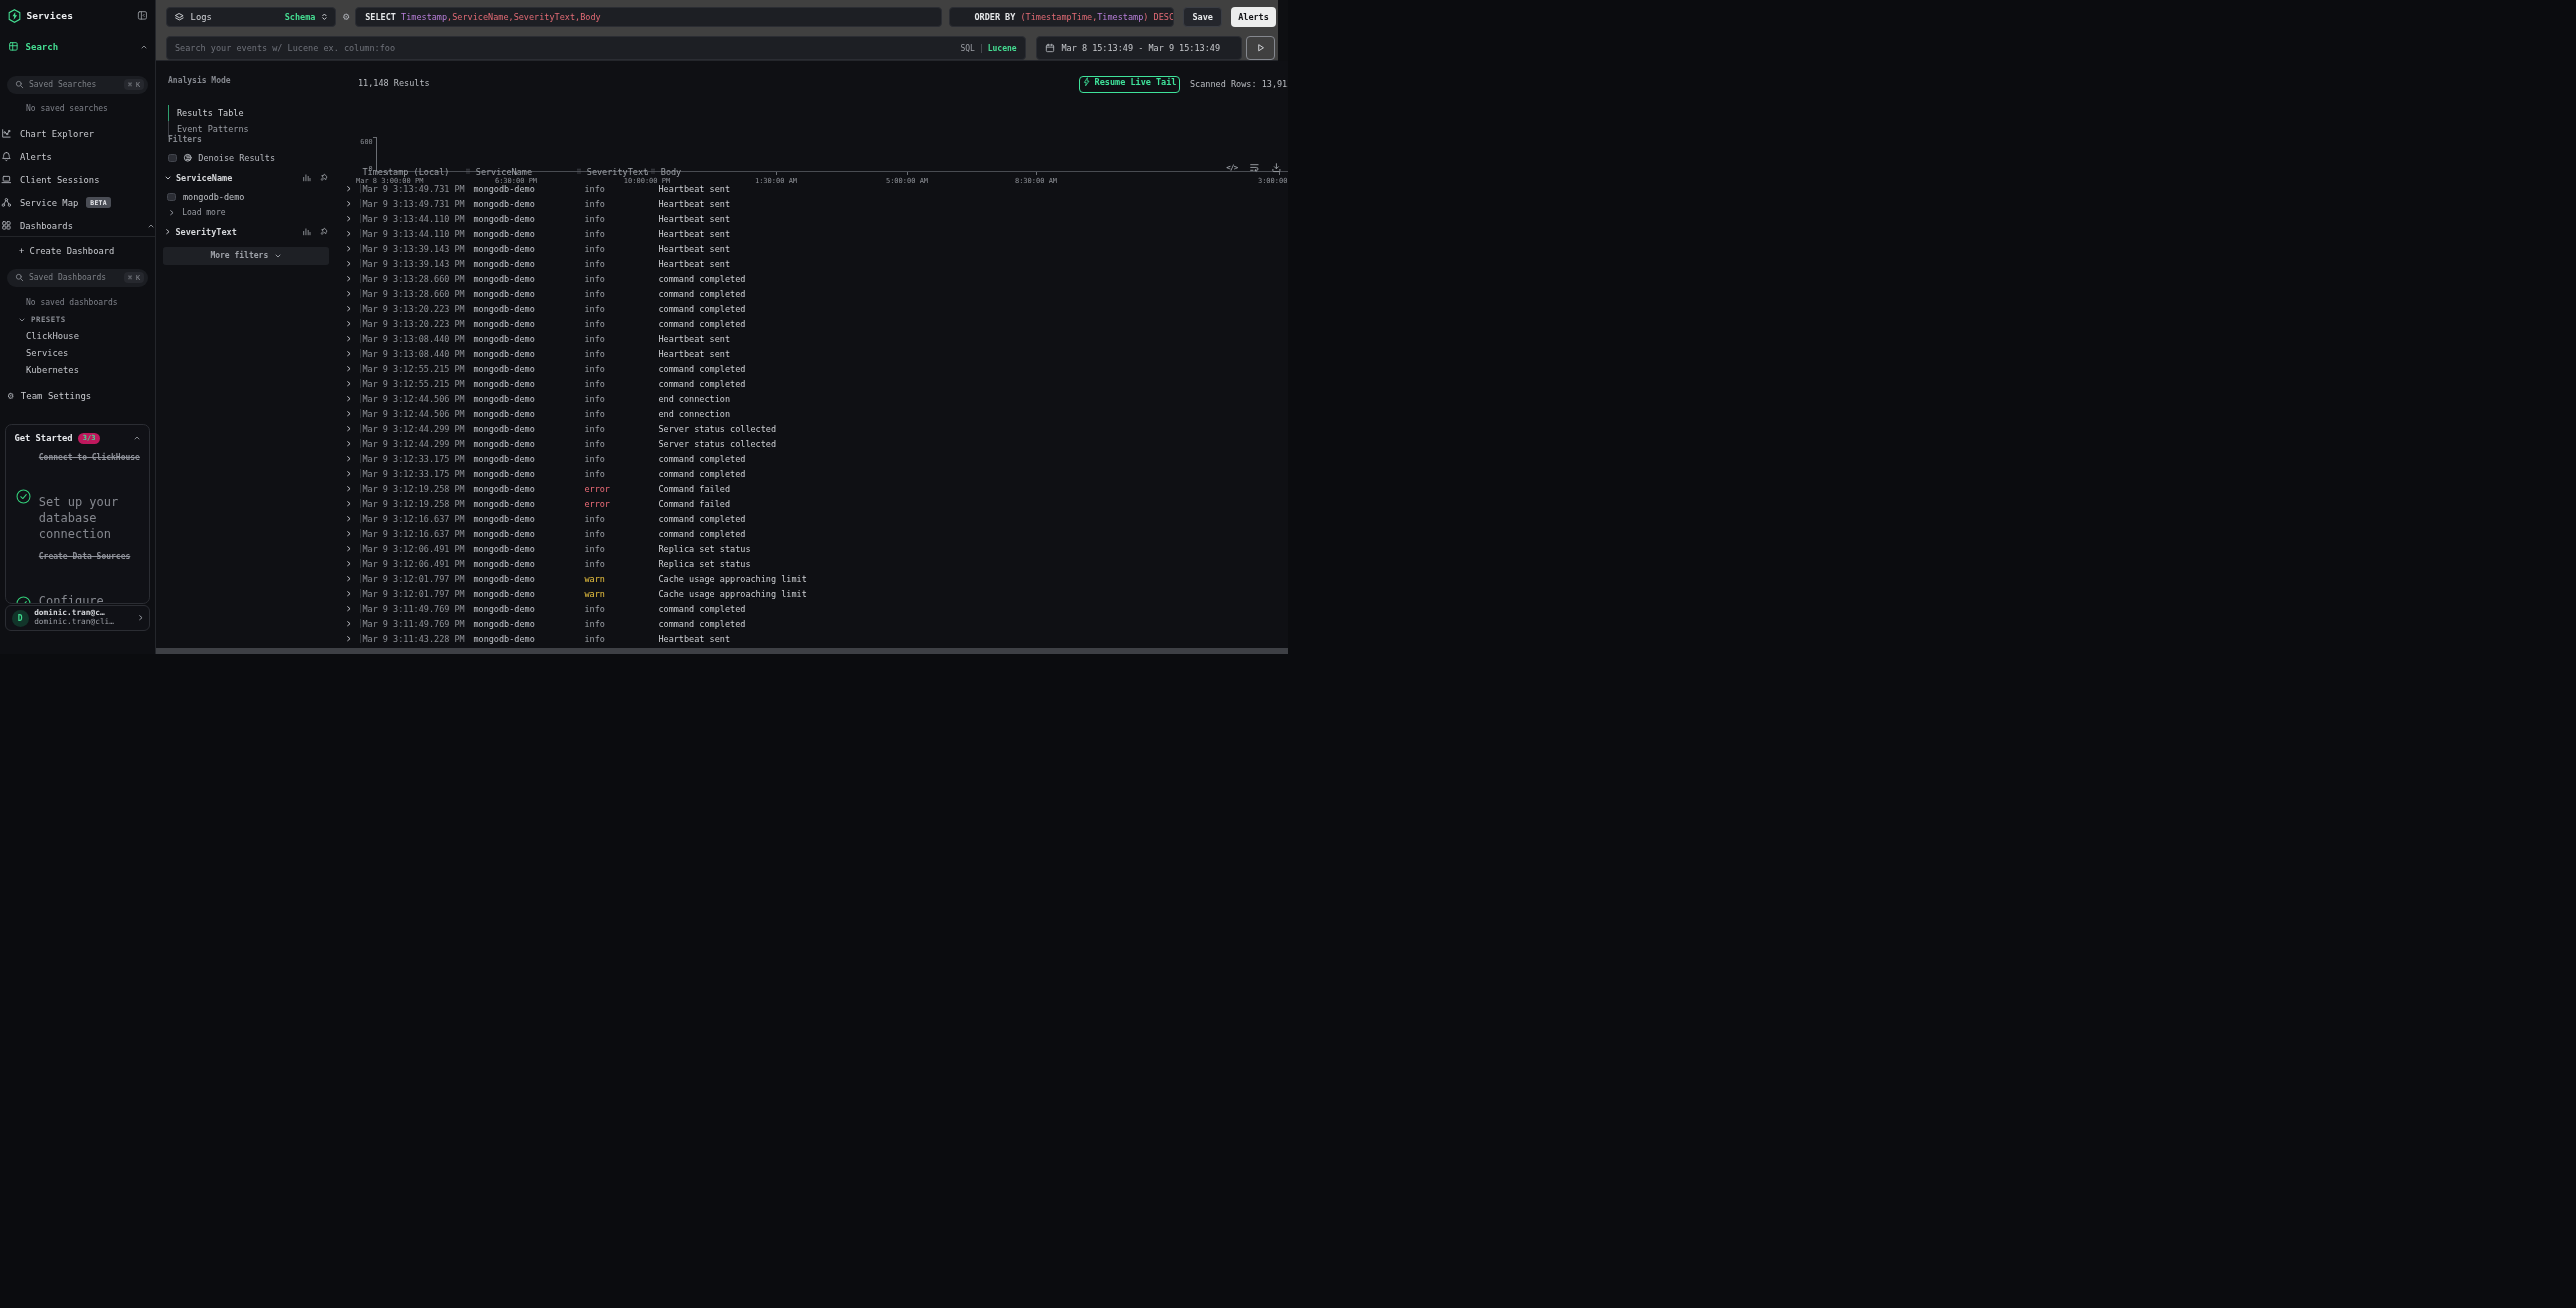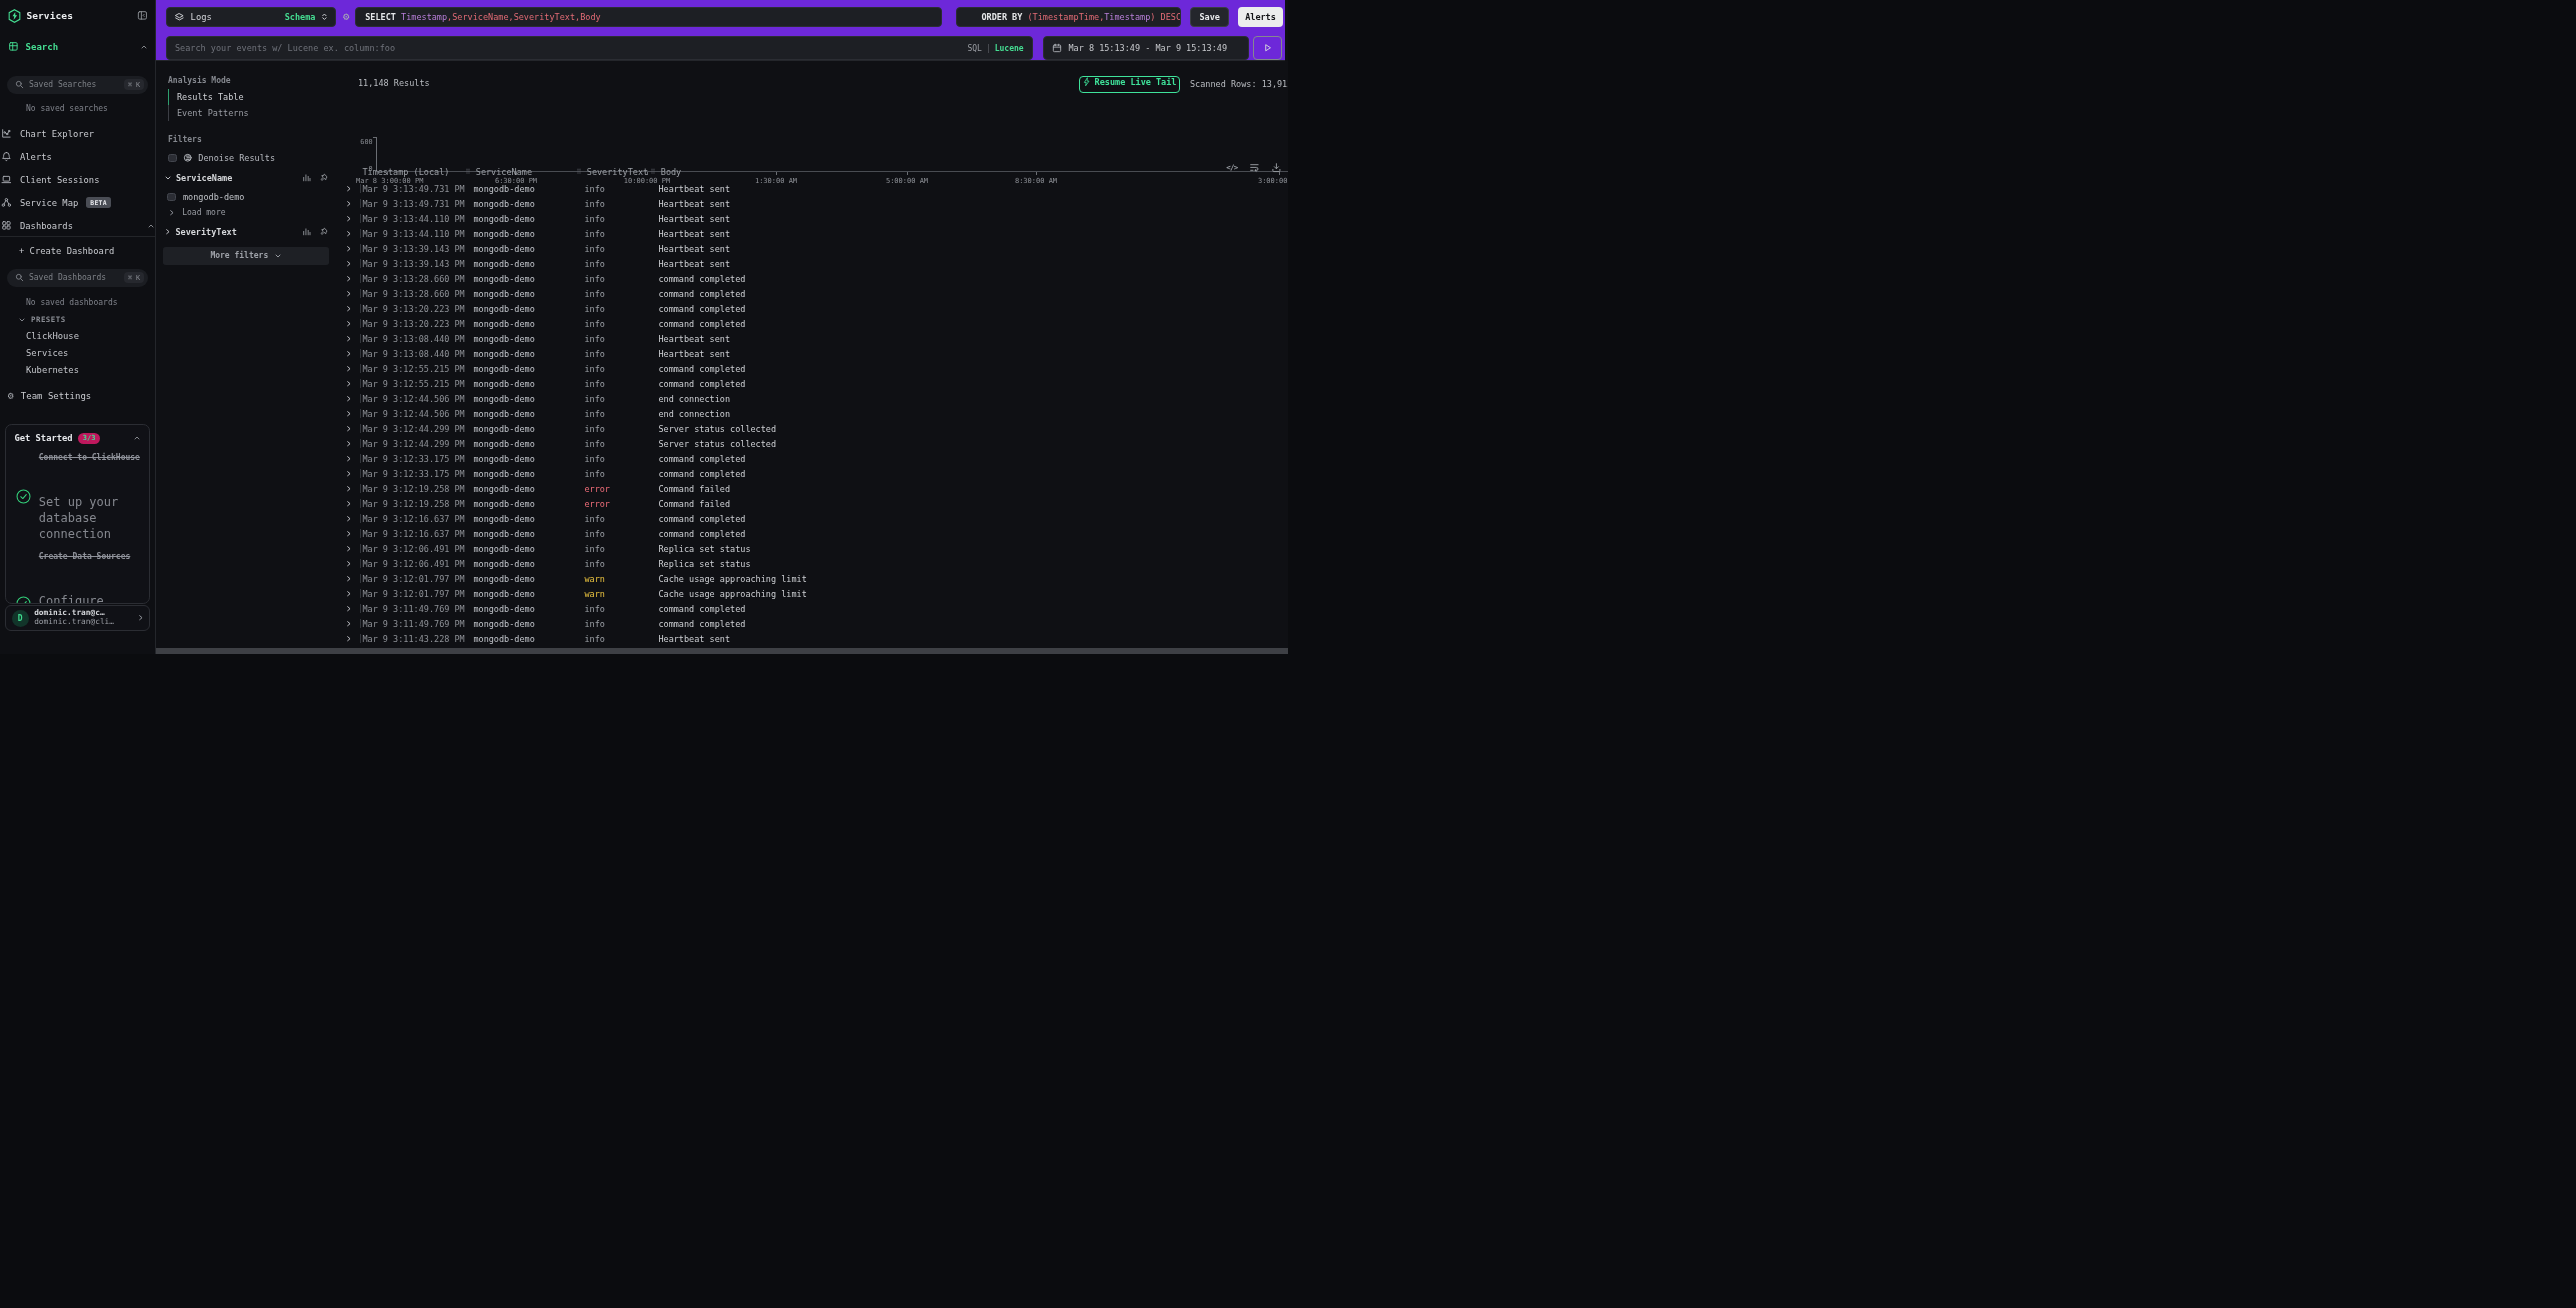--- a/index.html
+++ b/index.html
@@ -43,21 +43,21 @@
   .gs-d { font-size:12px; color:#85888f; line-height:16px;margin-top:30px; }
 
   .user-box { position:absolute; left:5.4px; top:605px; width:145px; height:26px; border:0.7px solid #2b2d33; border-radius:6px; background:#101116; display:flex; align-items:center; gap:5.4px; padding:0 5.4px; z-index:5; }
   .avatar { width:17px; height:17px; border-radius:50%; background:#12352a; color:#3fd98e; font-size:8px; font-weight:bold; display:flex; align-items:center; justify-content:center; }
   .user-lines { line-height:8.8px; overflow:hidden; white-space:nowrap; }
   .user-name { font-size:7.8px; font-weight:bold; color:#d4d6da; }
   .user-mail { font-size:7.8px; color:#9b9ea5; }
   .user-box .chev { margin-left:auto; color:#9b9ea5; }
 
   
-  .topbar { position:absolute; left:156px; right:3px; top:0; height:61px; background:#6d28d9; border-bottom:0.7px solid #24262b; }
+  .topbar { position:absolute; left:156px; right:10px; top:0; height:61px; background:#404040; border-bottom:0.7px solid #24262b; }
   .tb-row1 { position:absolute; left:0; right:0; top:7.4px; height:19.6px; display:flex; align-items:center; padding:0 2px 0 10px; }
   .tb-row2 { position:absolute; left:0; right:0; top:36px; height:24px; display:flex; align-items:center; padding:0 2.7px 0 10px; }
   .box { background:#1d1f24; border:0.7px solid #2b2d33; border-radius:4px; height:100%; display:flex; align-items:center; }
   .logs-box { width:170px; padding:0 6.8px; gap:6px; font-size:8.8px; color:#d2d4d8; }
   .schema { margin-left:auto; color:#45dd92; font-size:8.5px; font-weight:bold; }
   .gear-btn { margin:0 5.4px 0 6.8px; color:#a9acb2; font-size:10.8px; line-height:1; }
   .select-box { width:587px; padding:0 9.5px; font-size:8.5px; white-space:nowrap; overflow:hidden; }
   .kw { color:#e6e8ea; font-weight:bold; }
   .tok-purple { color:#b87fd9; }
   .tok-red { color:#e26b75; }
@@ -69,21 +69,21 @@
   .lang-sql { color:#9a9da3; }
   .lang-sep { color:#5a5d63; padding:0 4px; }
   .lang-lucene { color:#45dd92; font-weight:bold; }
   .date-box { width:206px; margin-left:10px; padding:0 8px; gap:6.8px; font-size:8.5px; color:#c7c9cd; }
   .date-box .ic { color:#a9acb2; display:flex; }
   .play-btn { width:29px; height:24px; margin-left:4.7px; border:0.7px solid #85888f; border-radius:4px; display:flex; align-items:center; justify-content:center; color:#d6d8db; background:transparent; }
 
   
   .filters-panel { position:absolute; left:156px; top:61px; width:181px; bottom:0; background:#0f1014; border-right:0.7px solid #24262b; }
   .fp-h { position:absolute; left:12px; font-size:8px; font-weight:bold; color:#85888f; }
-  .mode-list { position:absolute; left:12px; top:28px; }
+  .mode-list { position:absolute; left:12px; top:44px; }
   .mode-item { display:flex; align-items:center; height:16px; border-left:1.7px solid #3c3e45; padding-left:8px; font-size:8.5px; color:#9a9da4; }
   .mode-item.active { border-left-color:#2ea06f; color:#d0d2d6; }
   .denoise-row { position:absolute; left:12px; top:92px; display:flex; align-items:center; gap:6px; font-size:8.5px; color:#b7bac0; }
   .checkbox { width:8.8px; height:8.8px; border-radius:2.4px; background:#2b2d34; border:0.7px solid #43464e; flex:0 0 8.8px; }
   .fgroup-row { position:absolute; left:8px; right:8px; display:flex; align-items:center; gap:4px; }
   .fgroup-name { font-size:8.5px; font-weight:bold; color:#d6d8db; }
   .fgroup-icons { margin-left:auto; display:flex; gap:7.4px; color:#8d9096; }
   .fvalue-row { position:absolute; left:10.8px; display:flex; align-items:center; gap:7.4px; font-size:8.5px; color:#c0c3c8; }
   .loadmore-row { position:absolute; left:12px; display:flex; align-items:center; gap:6.8px; font-size:8px; color:#9a9da4; }
   .more-filters { position:absolute; left:6.8px; right:6.8px; top:186px; height:17.6px; background:#1e2025; border-radius:2.7px; display:flex; align-items:center; justify-content:center; gap:5.4px; color:#9fa2a9; font-size:8px; font-weight:bold; }

